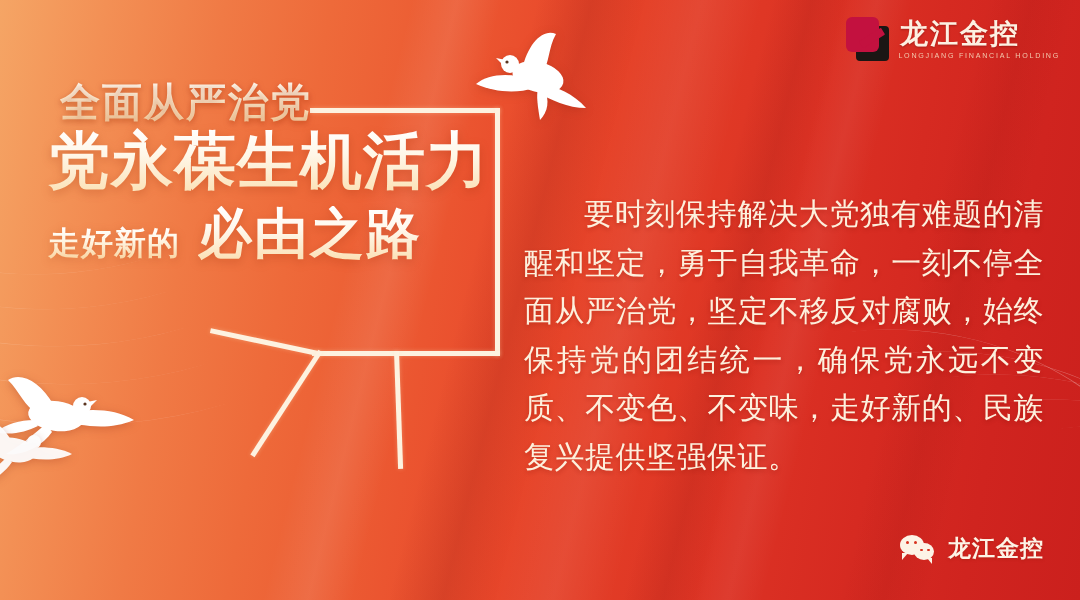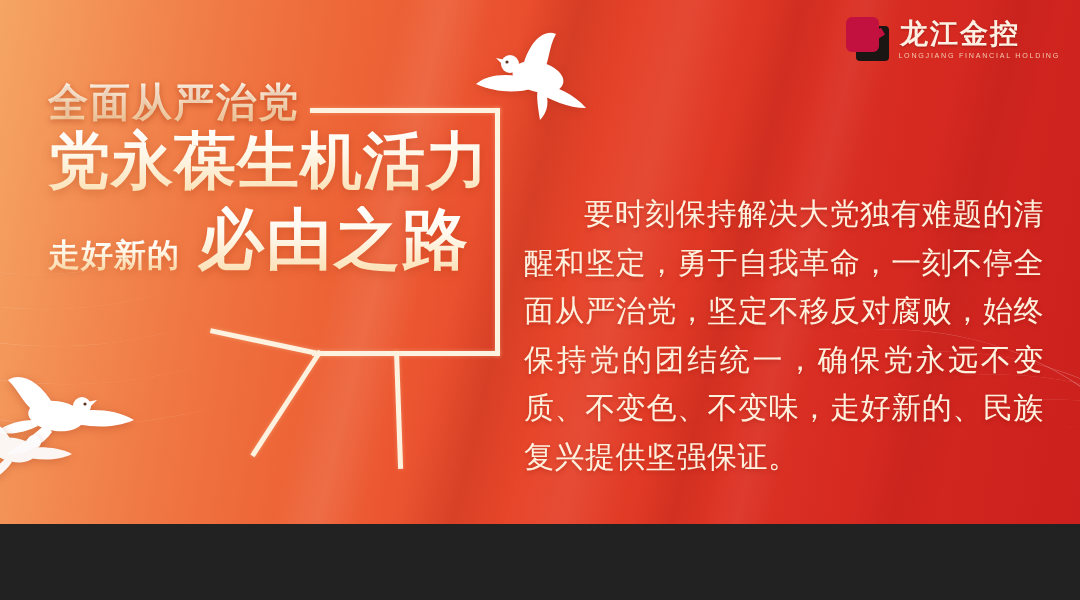--- a/index.html
+++ b/index.html
@@ -3,21 +3,21 @@
 <meta charset="utf-8">
 <style>
   html, body {
     margin: 0;
     padding: 0;
     background: #222;
   }
   #poster {
     position: relative;
     width: 1080px;
-    height: 524px;
+    height: 600px;
     overflow: hidden;
     font-family: "Liberation Sans", "DejaVu Sans", sans-serif;
     background: linear-gradient(100deg,
         #f5a565 0%,
         #f39055 9%,
         #f07a45 19%,
         #ee6a3a 28%,
         #ec5c33 37%,
         #e9492b 48%,
         #e23c26 59%,
@@ -167,20 +167,21 @@
     font-size: 40px;
     font-weight: bold;
     letter-spacing: 2px;
     line-height: 1;
     background: linear-gradient(180deg, #fffaf0 0%, #fdeccf 45%, #f8d6a8 100%);
     -webkit-background-clip: text;
     background-clip: text;
     color: transparent;
     text-shadow: 0 2px 5px rgba(150,40,10,.22);
     filter: drop-shadow(0 2px 3px rgba(160,45,10,.25));
+    margin-left: 12px;
   }
   .hl-2 {
     margin-top: 6px;
     font-size: 62px;
     font-weight: bold;
     letter-spacing: 1px;
     line-height: 1.06;
     background: linear-gradient(180deg, #ffffff 0%, #fff7e8 40%, #fbe1b6 100%);
     -webkit-background-clip: text;
     background-clip: text;
@@ -198,21 +199,21 @@
     font-weight: bold;
     line-height: 1.12;
     letter-spacing: 1px;
     background: linear-gradient(180deg, #ffffff 0%, #fff6e5 40%, #f8cf97 100%);
     -webkit-background-clip: text;
     background-clip: text;
     color: transparent;
     filter: drop-shadow(0 2px 4px rgba(160,45,10,.28));
   }
   .hl-3 {
-    font-size: 66px;
+    font-size: 54px;
     font-weight: bold;
     letter-spacing: 2px;
     line-height: 1;
     padding-bottom: 2px;
     background: linear-gradient(180deg, #ffffff 0%, #fff8ec 42%, #fbdfb2 100%);
     -webkit-background-clip: text;
     background-clip: text;
     color: transparent;
     filter: drop-shadow(0 3px 5px rgba(160,45,10,.30));
   }

